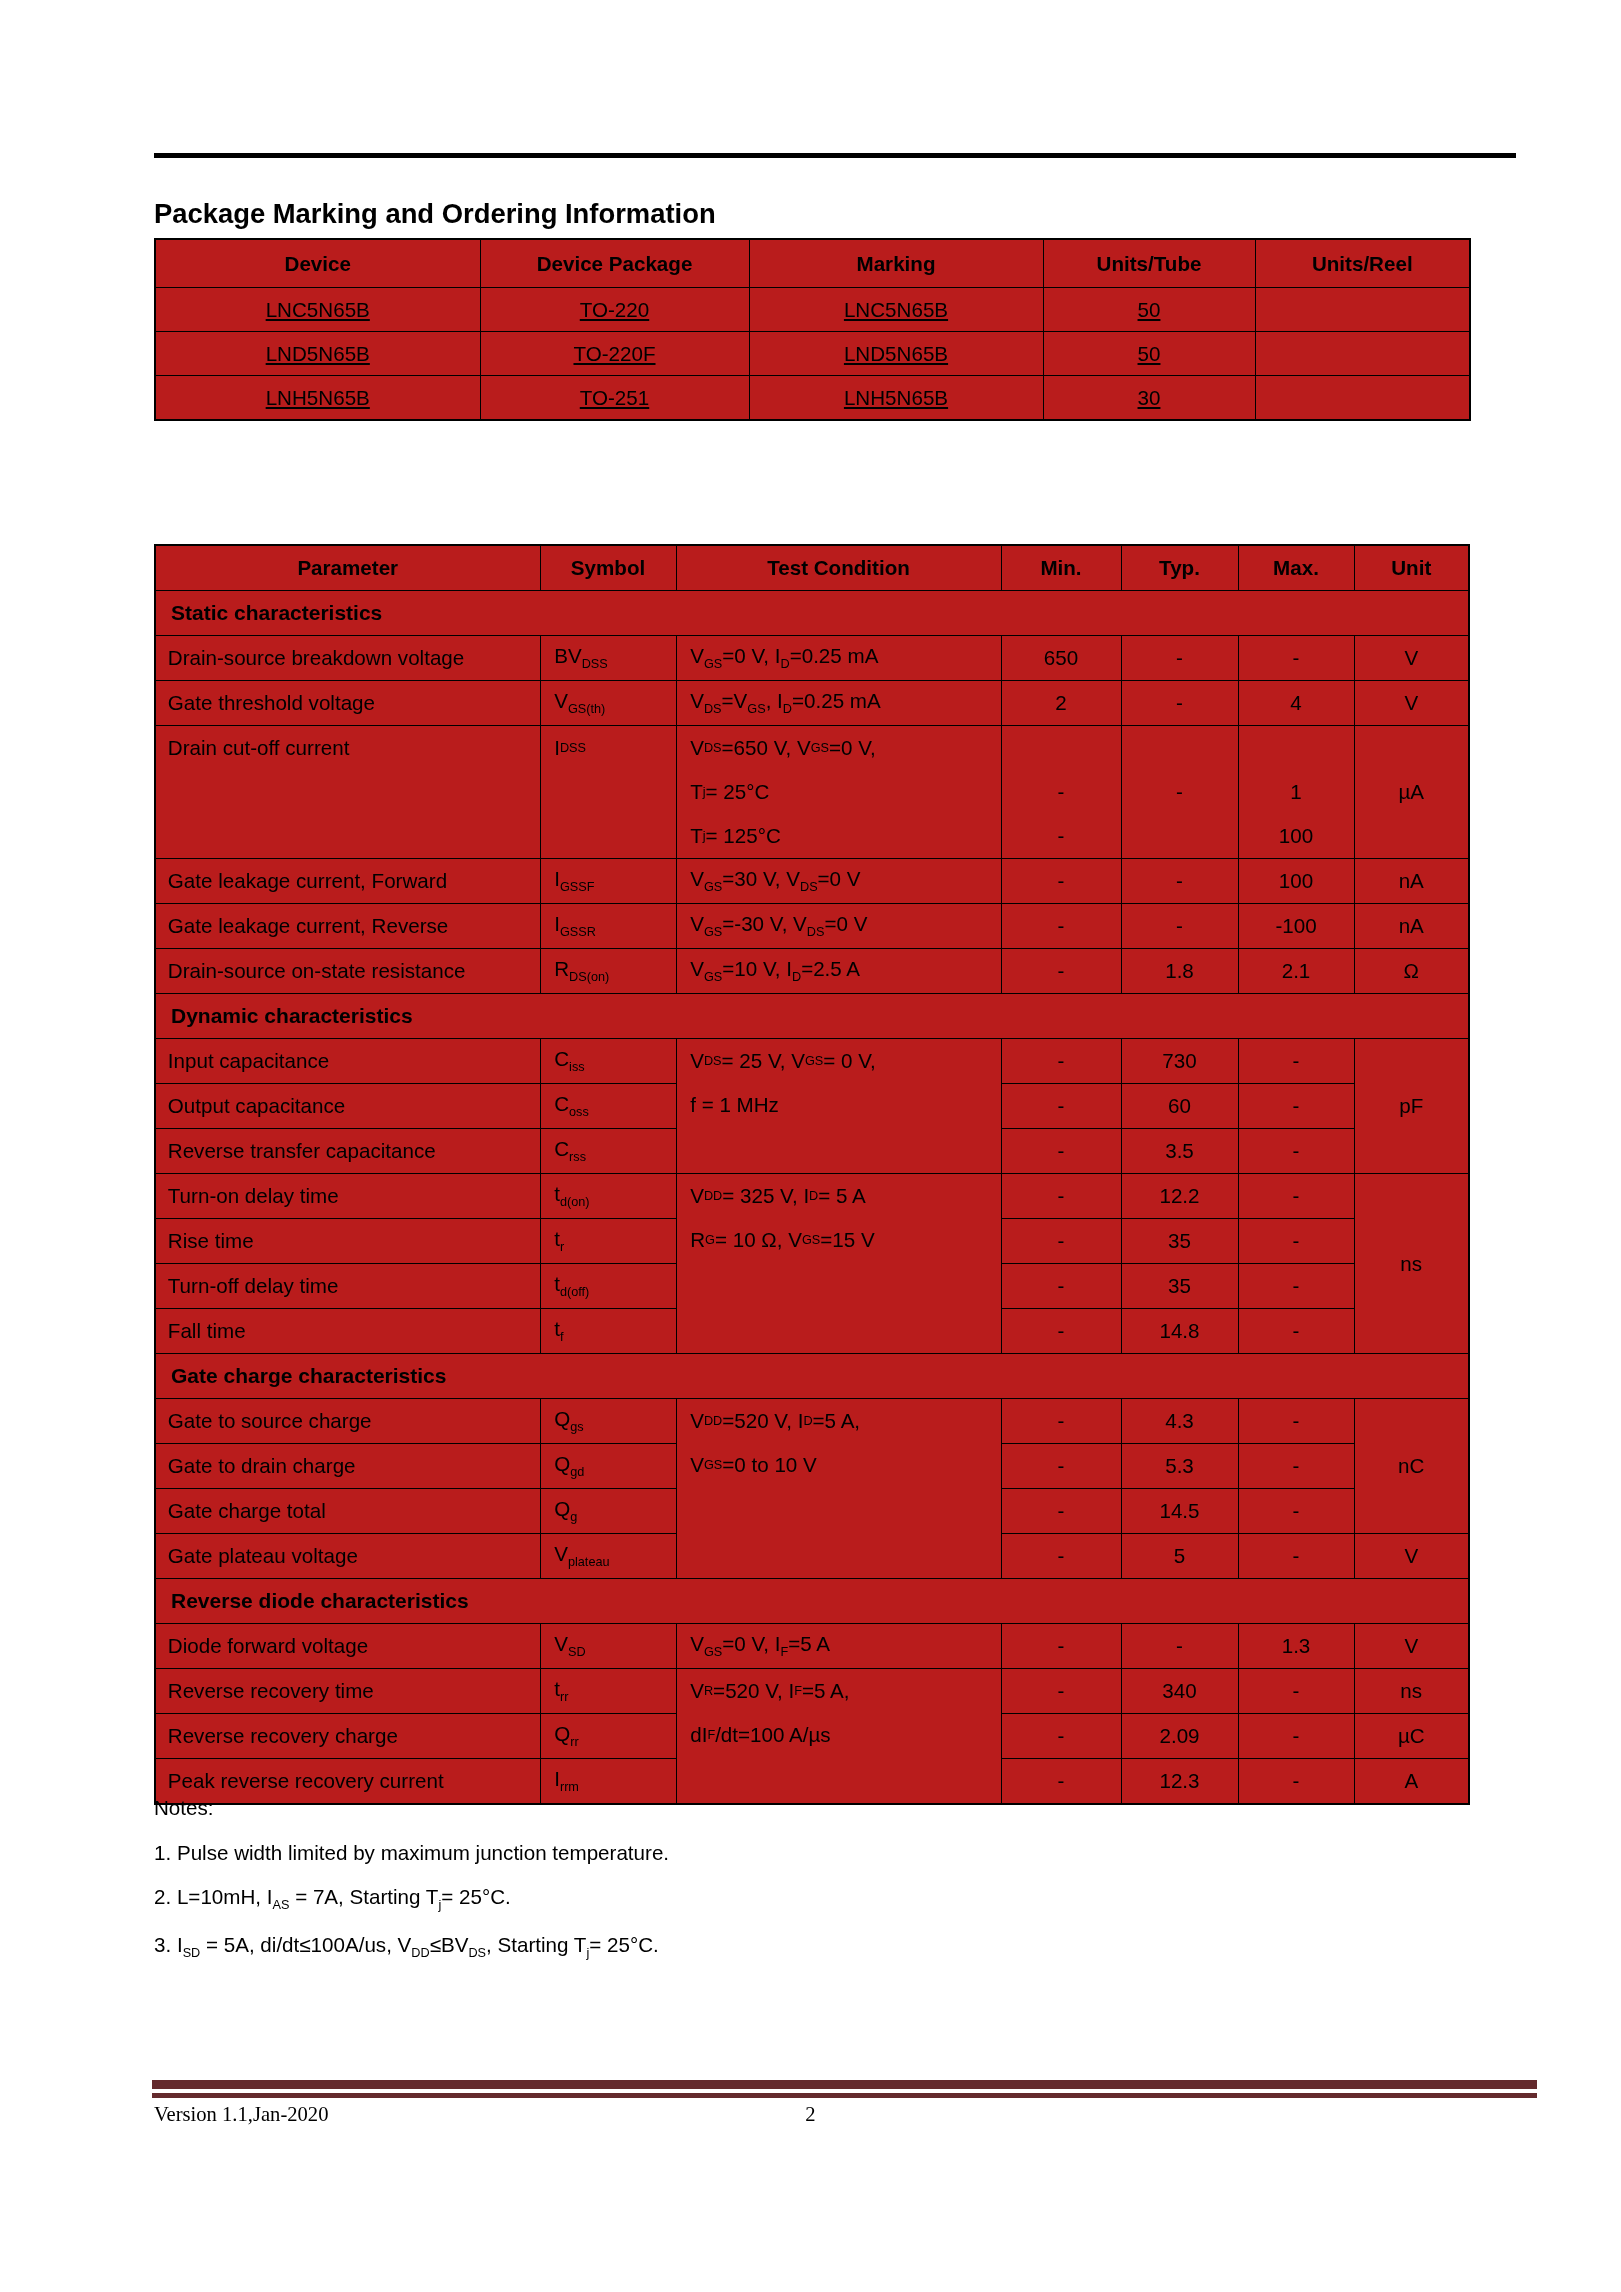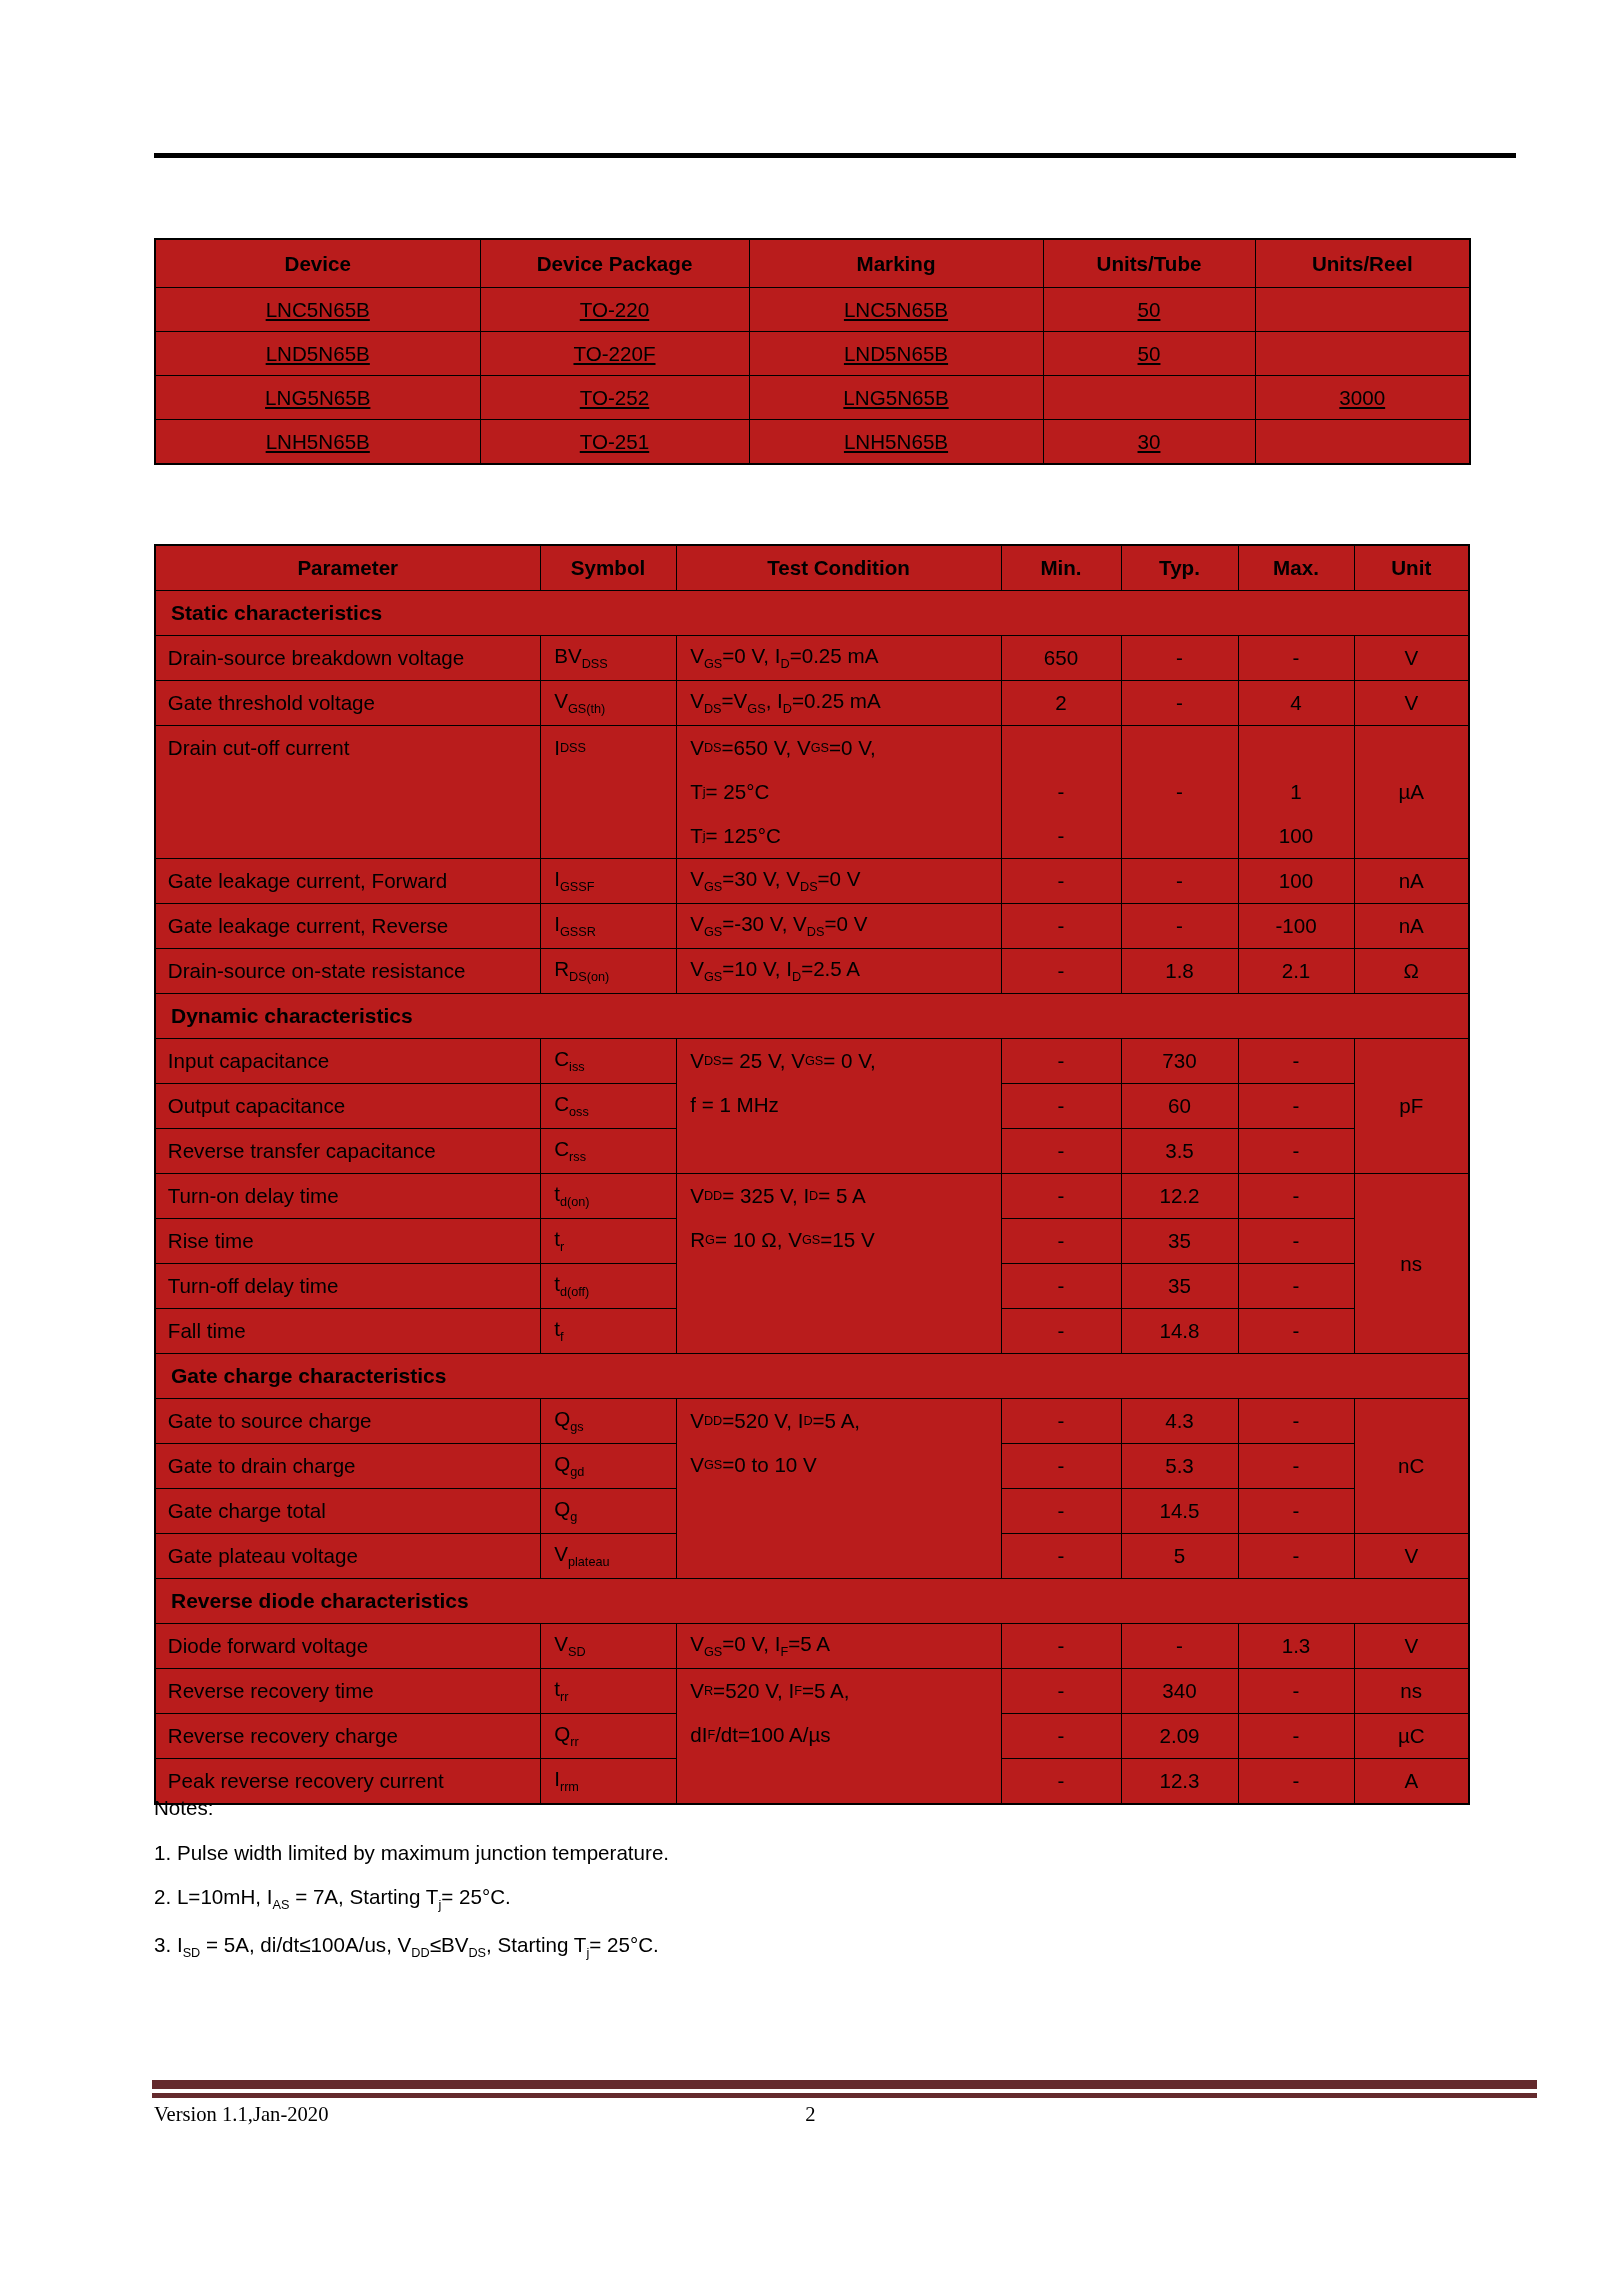--- a/index.html
+++ b/index.html
@@ -64,20 +64,21 @@
     font-family:"Liberation Serif",serif;font-size:20.6px;
   }
 </style>
 </head>
 <body>
 
 <div class="page">
 
   <div class="title-rule"></div>
 
+  <div class="h-ordering">Package Marking and Ordering Information</div>
 
   <table class="t-order">
     <colgroup>
         <col style="width:325px">
         <col style="width:269px">
         <col style="width:294px">
         <col style="width:212px">
         <col style="width:215px">
       </colgroup>
     <tbody>
@@ -94,27 +95,20 @@
       <td>LNC5N65B</td>
       <td>50</td>
       <td></td>
     </tr>
     <tr>
       <td>LND5N65B</td>
       <td>TO-220F</td>
       <td>LND5N65B</td>
       <td>50</td>
       <td></td>
-    </tr>
-    <tr>
-      <td>LNG5N65B</td>
-      <td>TO-252</td>
-      <td>LNG5N65B</td>
-      <td></td>
-      <td>3000</td>
     </tr>
     <tr>
       <td>LNH5N65B</td>
       <td>TO-251</td>
       <td>LNH5N65B</td>
       <td>30</td>
       <td></td>
     </tr>
   </tbody>
     </table>

